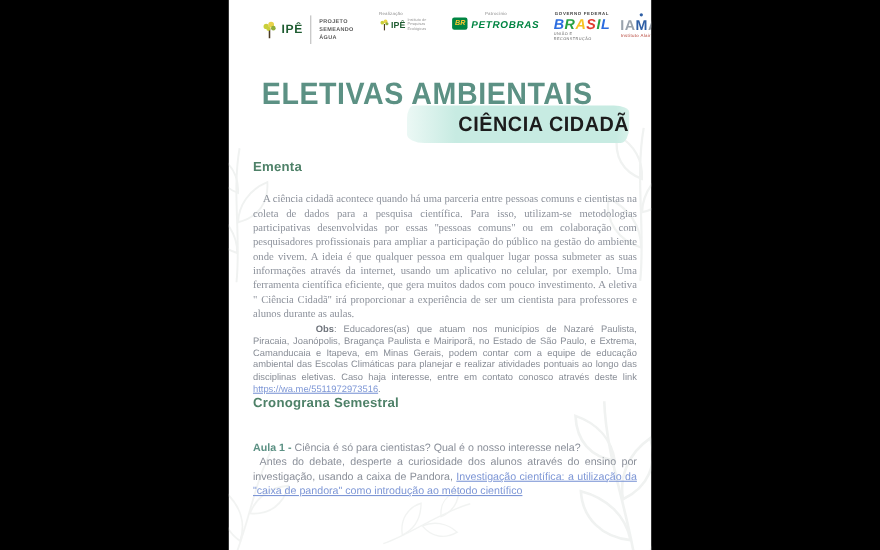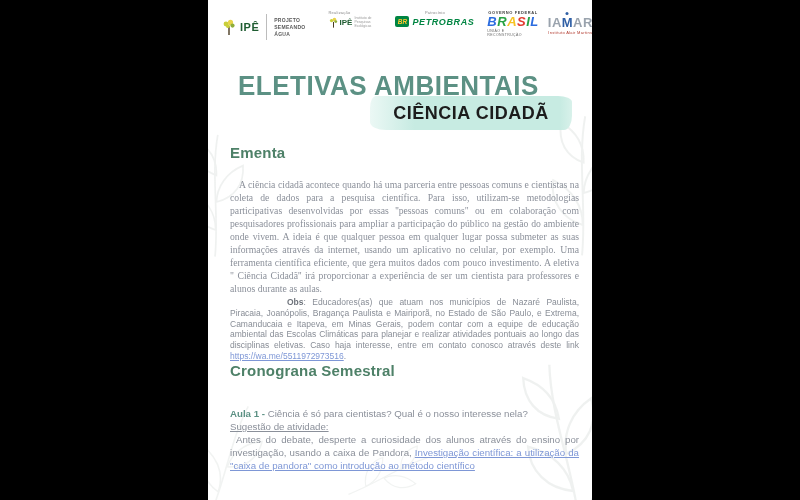--- a/index.html
+++ b/index.html
@@ -4,21 +4,21 @@
 <style>
   * { margin:0; padding:0; box-sizing:border-box; }
   html,body { width:800px; height:500px; overflow:hidden; }
   body { background:#000; font-family:"Liberation Sans", sans-serif; position:relative; }
 
   .paper { position:absolute; left:208px; top:0; width:384px; height:500px;
            background:#ffffff; overflow:hidden; }
 
   
   .logobar { position:absolute; left:0; top:8px; width:100%; height:42px;
-             display:flex; align-items:flex-start; padding:2px 12px 0 14px; gap:9px; }
+             display:flex; align-items:flex-start; padding:2px 12px 0 30px; gap:9px; }
   .logo { display:flex; flex-direction:column; }
   .logo-small-label { font-size:4px; color:#8a8a8a; letter-spacing:.2px; margin-bottom:1px; }
 
   .ipe-main { display:flex; align-items:center; gap:4px; }
   .ipe-word { color:#1e5c31; font-weight:bold; font-size:11px; letter-spacing:.5px; position:relative; }
   .ipe-divider { width:1px; height:26px; background:#bcbcbc; margin:0 3px; }
   .ipe-proj-lines { font-size:5px; color:#5a5a5a; line-height:7px; letter-spacing:.3px; font-weight:bold; }
 
   .ipe2-row { display:flex; align-items:center; gap:2px; }
   .ipe2-word { color:#1e5c31; font-weight:bold; font-size:8px; }
@@ -43,27 +43,27 @@
         width:3px; height:3px; border-radius:50%; background:#2f5fa5; transform:translateX(-50%); }
   .iamar-sub { font-size:4px; color:#b23a2e; letter-spacing:.3px; margin-top:1px; text-align:center; }
 
   
   .title-main { position:absolute; left:30px; top:69px; font-size:26px; font-weight:800;
                 letter-spacing:.5px; color:#5c9184; transform:scaleY(1.08);
                 transform-origin:left top; white-space:nowrap; }
   .title-highlight { position:absolute; left:162px; top:96px; width:202px; height:34px;
                 background:linear-gradient(90deg, rgba(199,235,226,.35), #c7ebe2 22%, #c7ebe2 94%, #d8f1ea);
                 border-radius:6px 14px 8px 16px / 12px 6px 14px 8px;
-                display:flex; align-items:center; justify-content:center; }
+                display:flex; align-items:center; justify-content:flex-end; }
   .title-sub { font-size:18px; font-weight:800; color:#1c1c1c; letter-spacing:.5px;
                transform:scaleY(1.05); white-space:nowrap; }
 
   
   .content { position:absolute; left:0; top:140px; width:100%; padding:0 13px 0 22px; }
-  h2.sec { font-size:15px; font-weight:bold; color:#4e8168; letter-spacing:.2px; }
+  h2.sec { font-size:12px; font-weight:bold; color:#4e8168; letter-spacing:.2px; }
   .h-ementa { margin-top:4px; }
   .body-p { font-size:9.7px; line-height:13px; color:#8b909a; text-align:justify;
             text-indent:9px; margin-top:17px;font-family:Liberation Serif, serif; }
   .obs-p { font-size:8.5px; line-height:10.8px; color:#888d96; text-align:justify;
            text-indent:9px; margin-top:2px; }
   .obs-bold { font-weight:bold; color:#6f747c;margin-left:48px; }
   a.doc-link { color:#7e97d6; text-decoration:underline; cursor:pointer; }
   .h-crono { }
   .aula-line { font-size:9.7px; line-height:13px; color:#8b909a; margin-top:28px; }
   .aula-label { color:#5c9184; font-weight:bold; }
@@ -190,18 +190,17 @@
 
     <p class="body-p"><span>A ciência cidadã acontece quando há uma parceria entre pessoas comuns e cientistas na coleta de dados para a pesquisa científica. Para isso, utilizam-se metodologias participativas desenvolvidas por essas ''pessoas comuns" ou em colaboração com pesquisadores profissionais para ampliar a participação do público na gestão do ambiente onde vivem. A ideia é que qualquer pessoa em qualquer lugar possa submeter as suas informações através da internet, usando um aplicativo no celular, por exemplo. Uma ferramenta científica eficiente, que gera muitos dados com pouco investimento. A eletiva " Ciência Cidadã'' irá proporcionar a experiência de ser um cientista para professores e alunos durante as aulas.</span></p>
 
     <p class="obs-p"><span class="obs-bold">Obs</span><span>: Educadores(as) que atuam nos municípios de Nazaré Paulista, Piracaia, Joanópolis, Bragança Paulista e Mairiporã, no Estado de São Paulo, e Extrema, Camanducaia e Itapeva, em Minas Gerais, podem contar com a equipe de educação ambiental das Escolas Climáticas para planejar e realizar atividades pontuais ao longo das disciplinas eletivas. Caso haja interesse, entre em contato conosco através deste link </span><a class="doc-link">https://wa.me/5511972973516</a><span>.</span></p>
 
     <h2 class="sec h-crono">Cronograna Semestral</h2>
 
     <p class="aula-line"><span class="aula-label">Aula 1 - </span><span>Ciência é só para cientistas? Qual é o nosso interesse nela?</span></p>
 
 
-    <p class="sugestao">Sugestão de atividade:</p>
 
     <p class="activity-p"><span>Antes do debate, desperte a curiosidade dos alunos através do ensino por investigação, usando a caixa de Pandora, </span><a class="doc-link">Investigação científica: a utilização da "caixa de pandora" como introdução ao método científico</a></p>
 
   </div>
 </div>
 
 </body></html>

